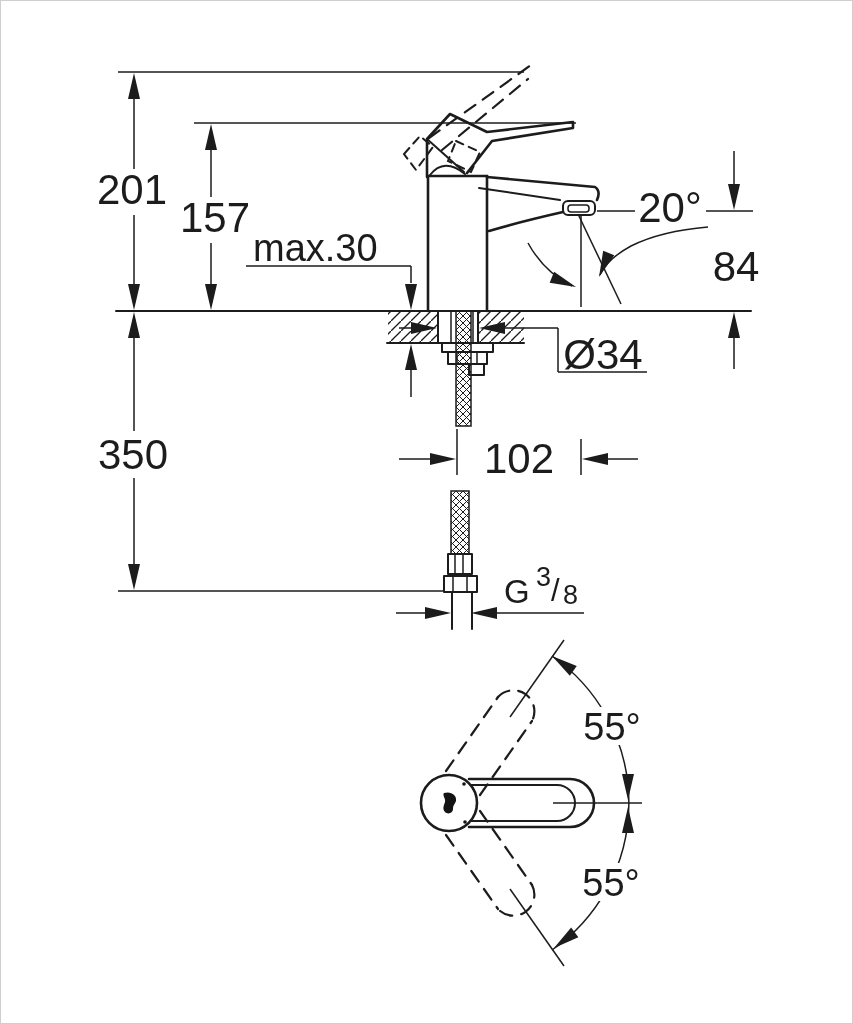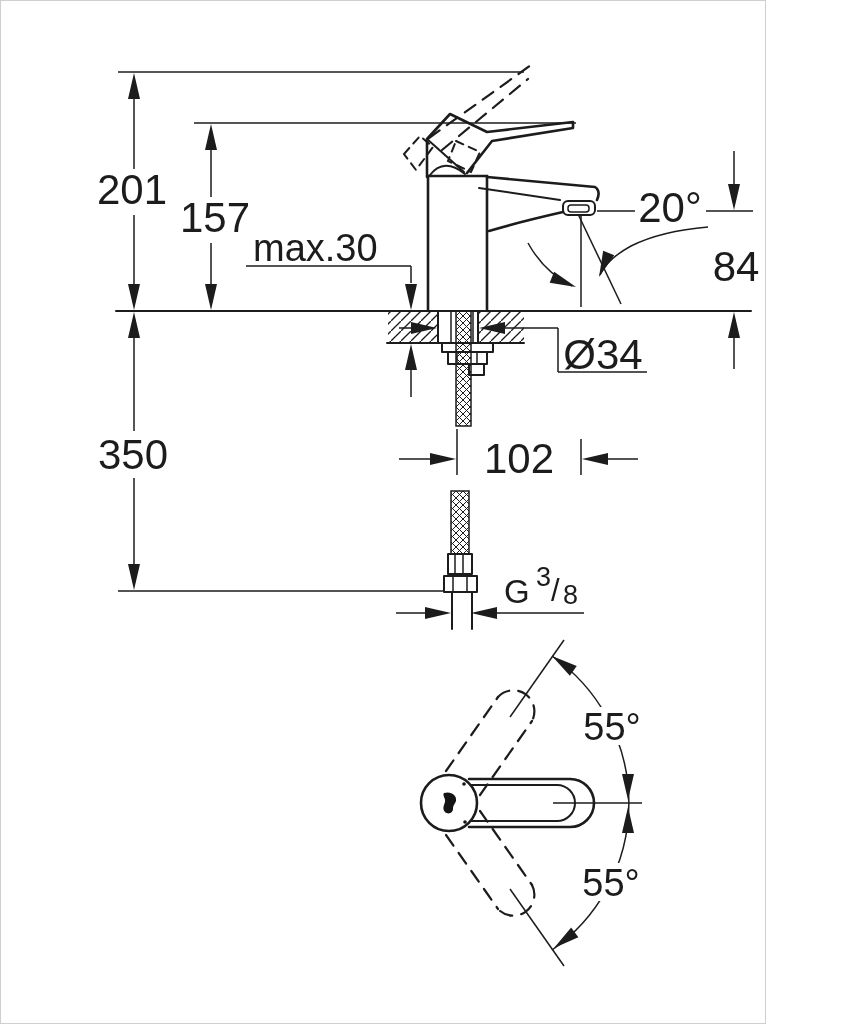--- a/index.html
+++ b/index.html
@@ -1,19 +1,19 @@
 <!DOCTYPE html>
 <html style="--ink: #1c1c1c; --bg: #ffffff;"><head>
 <meta charset="utf-8">
 <style>
   :root { --ink: #1c1c1c; --bg: #ffffff; }
   html,body { margin:0; padding:0; background:#fff; }
   #stage {
     position: relative;
-    width: 766px; height: 1024px;
+    width: 853px; height: 1024px;
     background: var(--bg);
     box-sizing: border-box;
     border: 1px solid #cfcfcf;
     overflow: hidden;
   }
   svg { position:absolute; left:0; top:0; }
   svg text {
     font-family: "Liberation Sans", sans-serif;
     fill: var(--ink);
   }

